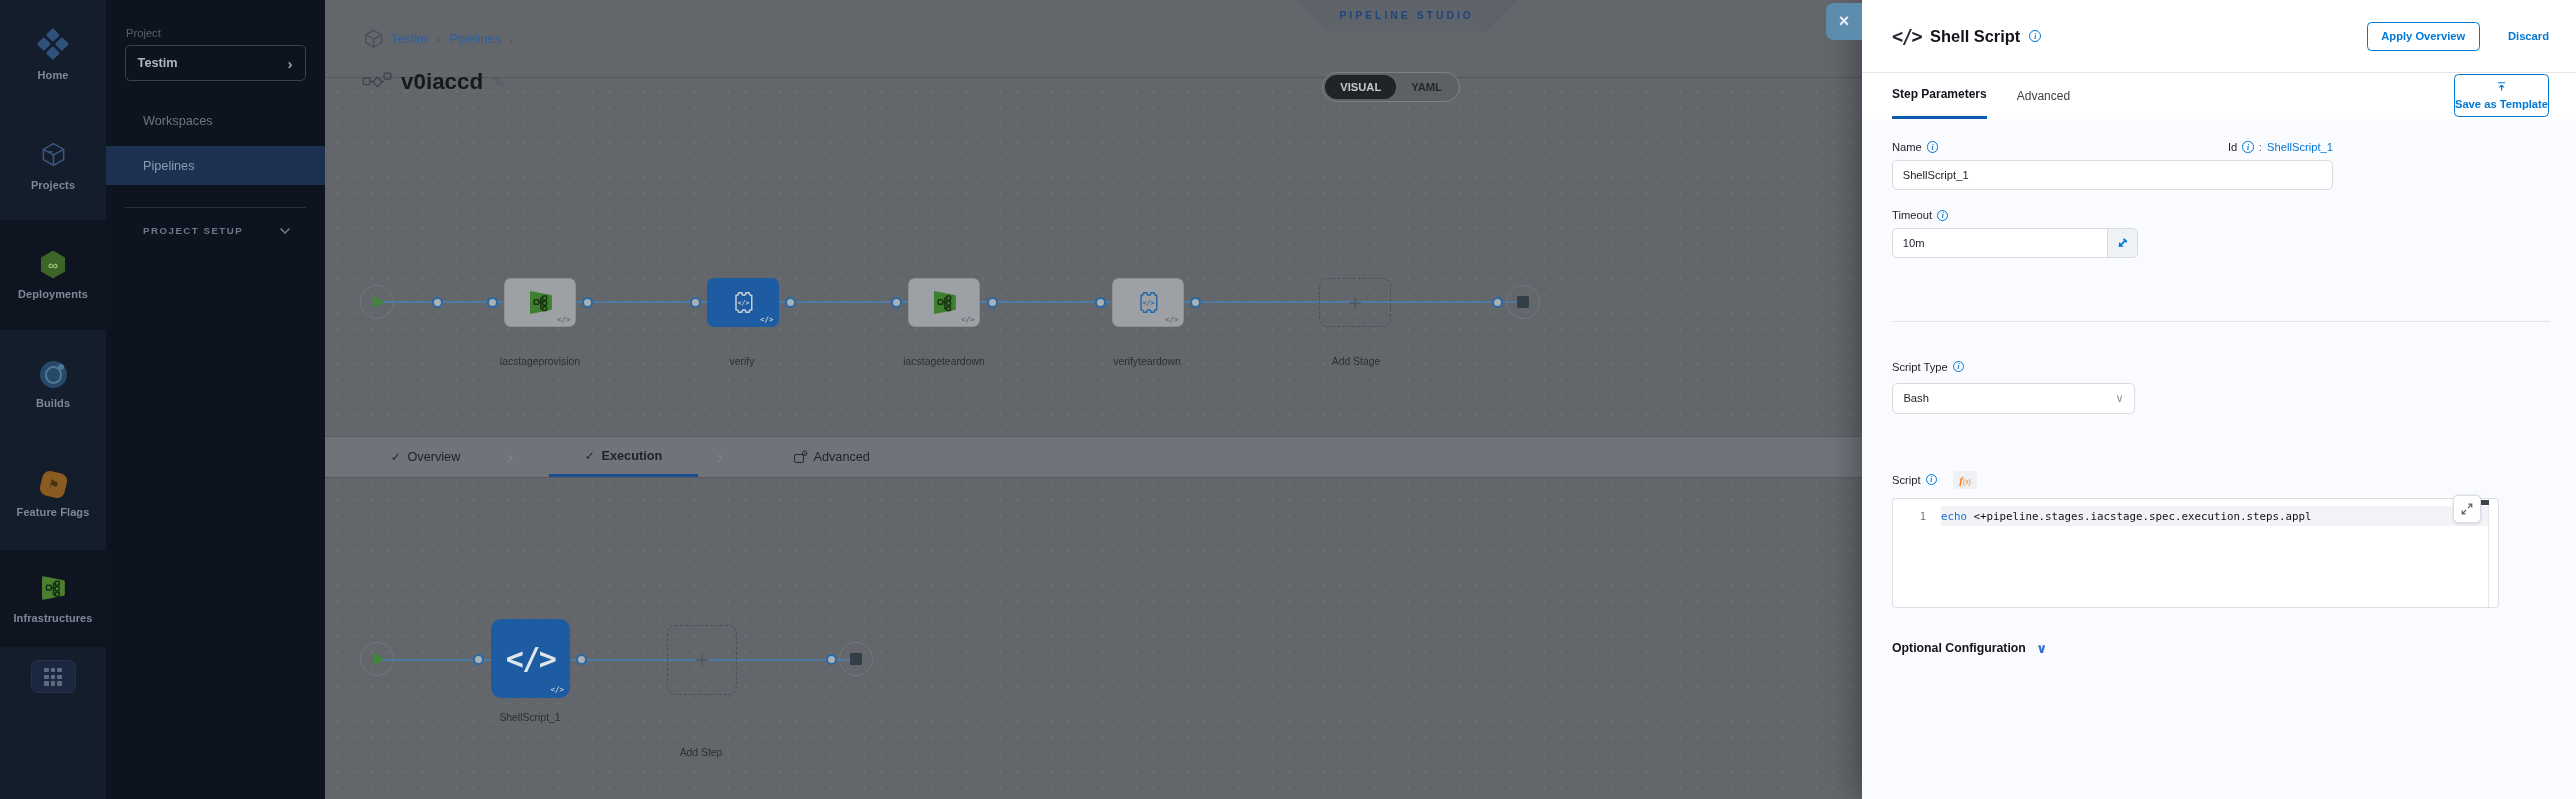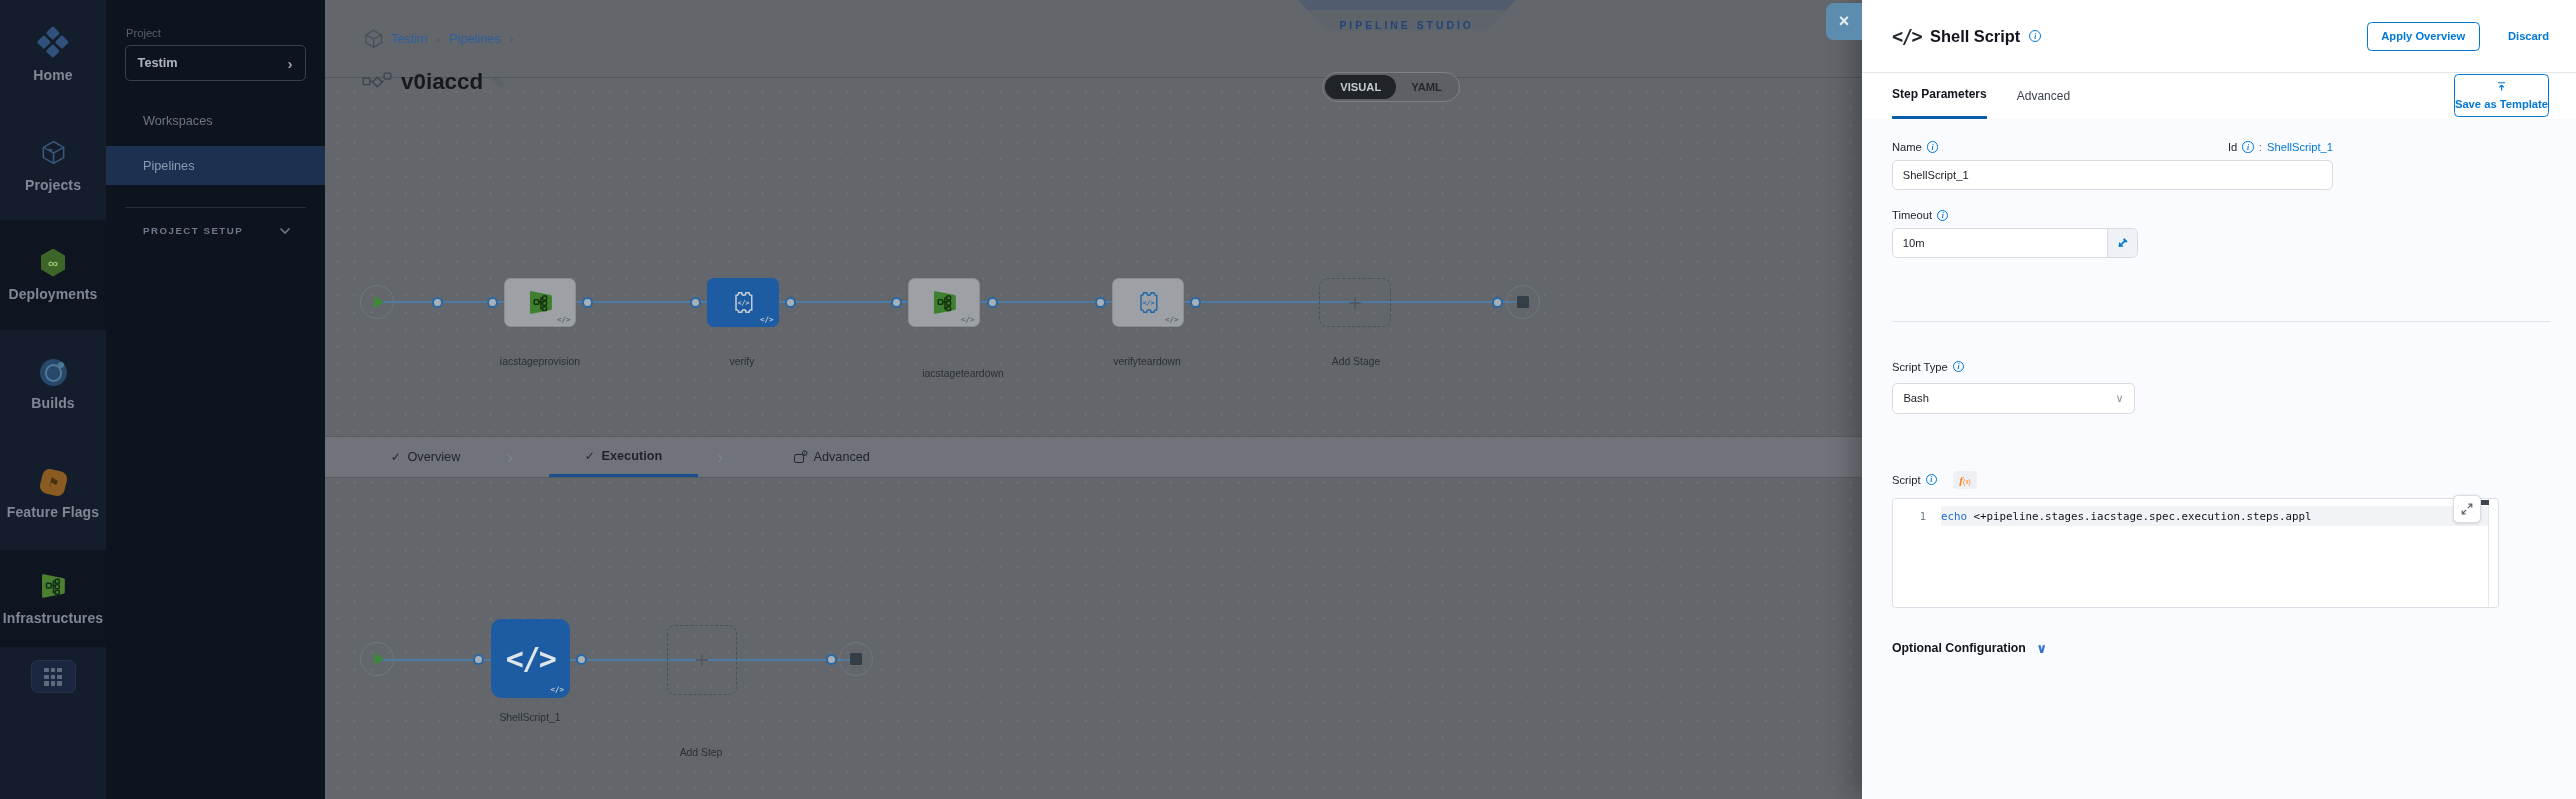--- a/index.html
+++ b/index.html
@@ -5,21 +5,21 @@
   * { box-sizing: border-box; margin: 0; padding: 0; }
   html,body { width:2576px; height:799px; overflow:hidden; }
   body { display:flex; font-family:"Liberation Sans","DejaVu Sans",sans-serif; background:#63676c; }
 
   
   .rail { width:106px; height:799px; display:flex; flex-direction:column; flex-shrink:0; }
   .rail-block { display:flex; flex-direction:column; }
   .rail-block.light { background:#141d2b; }
   .rail-block.dark  { background:#0e1521; }
   .nav-item { height:110px; display:flex; flex-direction:column; align-items:center; justify-content:center; gap:9px; cursor:pointer; }
-  .nav-item .nav-label { font-size:14px; font-weight:bold; color:#7e8896; letter-spacing:0.1px; }
+  .nav-item .nav-label { font-size:11px; font-weight:bold; color:#7e8896; letter-spacing:0.1px; }
   .logo-ico { position:relative; width:30px; height:30px; }
   .logo-ico span { position:absolute; width:9.7px; height:9.7px; background:#30517c; transform:rotate(45deg); border-radius:1.5px; }
   .ico-wrap { width:30px; height:30px; display:flex; align-items:center; justify-content:center; }
   .hex { width:28px; height:28px; background:#3c6527; clip-path:polygon(50% 0,93% 25%,93% 75%,50% 100%,7% 75%,7% 25%); display:flex; align-items:center; justify-content:center; color:#9cc276; font-size:14px; font-weight:bold; }
   .builds-circ { width:27px; height:27px; border-radius:50%; background:#274869; position:relative; }
   .builds-circ::before { content:""; position:absolute; left:5.2px; top:5.2px; width:13.4px; height:13.4px; border:2.2px solid #4e7898; border-radius:50%; }
   .builds-circ::after { content:""; position:absolute; right:3px; top:3px; width:6px; height:6px; background:#4e7898; border-radius:50%; }
   .ff-sq { width:25px; height:25px; border-radius:7.5px; background:#8a5c22; transform:rotate(14deg); display:flex; align-items:center; justify-content:center; color:rgba(20,16,4,.55); font-size:12.7px; }
   .grid-btn { margin:13.4px auto 0; width:45px; height:33px; border:0.7px solid #27324a; background:#1b2740; border-radius:6.7px; display:flex; align-items:center; justify-content:center; cursor:pointer; }
   .grid9 { display:grid; grid-template-columns:repeat(3,4.5px); grid-template-rows:repeat(3,4.5px); gap:2.2px; }
@@ -41,21 +41,21 @@
 
   
   .canvas { position:relative; flex:1; height:799px; background:#63676c; overflow:hidden; }
   .dots { position:absolute; left:0; top:79px; right:0; bottom:0;
     background-image:radial-gradient(#73777c 1px, transparent 1px); background-size:17px 17px; background-position:4.5px 4.5px; }
   .bc-strip { position:absolute; left:0; top:0; right:0; height:78px; border-bottom:0.7px solid #54585d; display:flex; align-items:center; padding-left:39px; gap:7.5px; }
   .bc-strip svg { flex-shrink:0; }
   .bc-link { font-size:12.7px; color:#2e5f9c; cursor:pointer; }
   .bc-sep { font-size:11.2px; color:#4a5158; padding:0 1.5px; }
   .studio-badge-outer { position:absolute; left:973px; top:0; width:218px; height:31px; background:#515c6e; clip-path:polygon(0 0,100% 0,86% 100%,14% 100%); }
-  .studio-badge { position:absolute; left:0.7px; top:10px; width:216px; height:31px; background:#5f646b; clip-path:polygon(0 0,100% 0,86% 100%,14% 100%); display:flex; align-items:center; justify-content:center; }
+  .studio-badge { position:absolute; left:0.7px; top:0; width:216px; height:31px; background:#5f646b; clip-path:polygon(0 0,100% 0,86% 100%,14% 100%); display:flex; align-items:center; justify-content:center; }
   .studio-badge span { font-size:10.4px; font-weight:bold; letter-spacing:3px; color:#20457a; }
   .title-row { position:absolute; left:37px; top:69px; display:flex; align-items:center; gap:9px; }
   .title-row .pname { font-size:22.4px; font-weight:bold; color:#15181c; }
   .pencil { font-size:16.4px; color:#555c63; cursor:pointer; }
   .toggle { position:absolute; left:997px; top:72px; height:30px; border:0.7px solid #7e8288; background:#5d6166; border-radius:15px; display:flex; align-items:center; padding:2.2px; cursor:pointer; }
   .tg-seg { height:24px; border-radius:12px; display:flex; align-items:center; padding:0 15px; font-size:11.2px; font-weight:bold; }
   .tg-seg.sel { background:#202428; color:#c4c9cd; }
   .tg-seg.unsel { color:#24272b; }
 
   
@@ -327,21 +327,21 @@
     <span class="plus">+</span>
   </div>
 
   <div class="gring" style="left:1167px; top:297px;"></div>
   <div class="gend" style="left:1181px; top:285px;">
       <i></i>
     </div>
 
   <div class="glabel" style="left:169px; top:354px;">iacstageprovision</div>
   <div class="glabel" style="left:371px; top:354px;">verify</div>
-  <div class="glabel" style="left:592px; top:354px;margin-top:12px;">iacstageteardown</div>
+  <div class="glabel" style="left:573px; top:354px;">iacstageteardown</div>
   <div class="glabel" style="left:776px; top:354px;">verifyteardown</div>
   <div class="glabel" style="left:985px; top:354px; word-break:normal;">Add Stage</div>
 
   <div class="tabstrip">
     <div class="tstab" style="left:41px; width:119px;">
       <span class="chk">✓</span>
       <span>Overview</span>
     </div>
     <div class="ts-chev" style="left:182px;">›</div>
     <div class="tstab active" style="left:224px; width:149px;">

